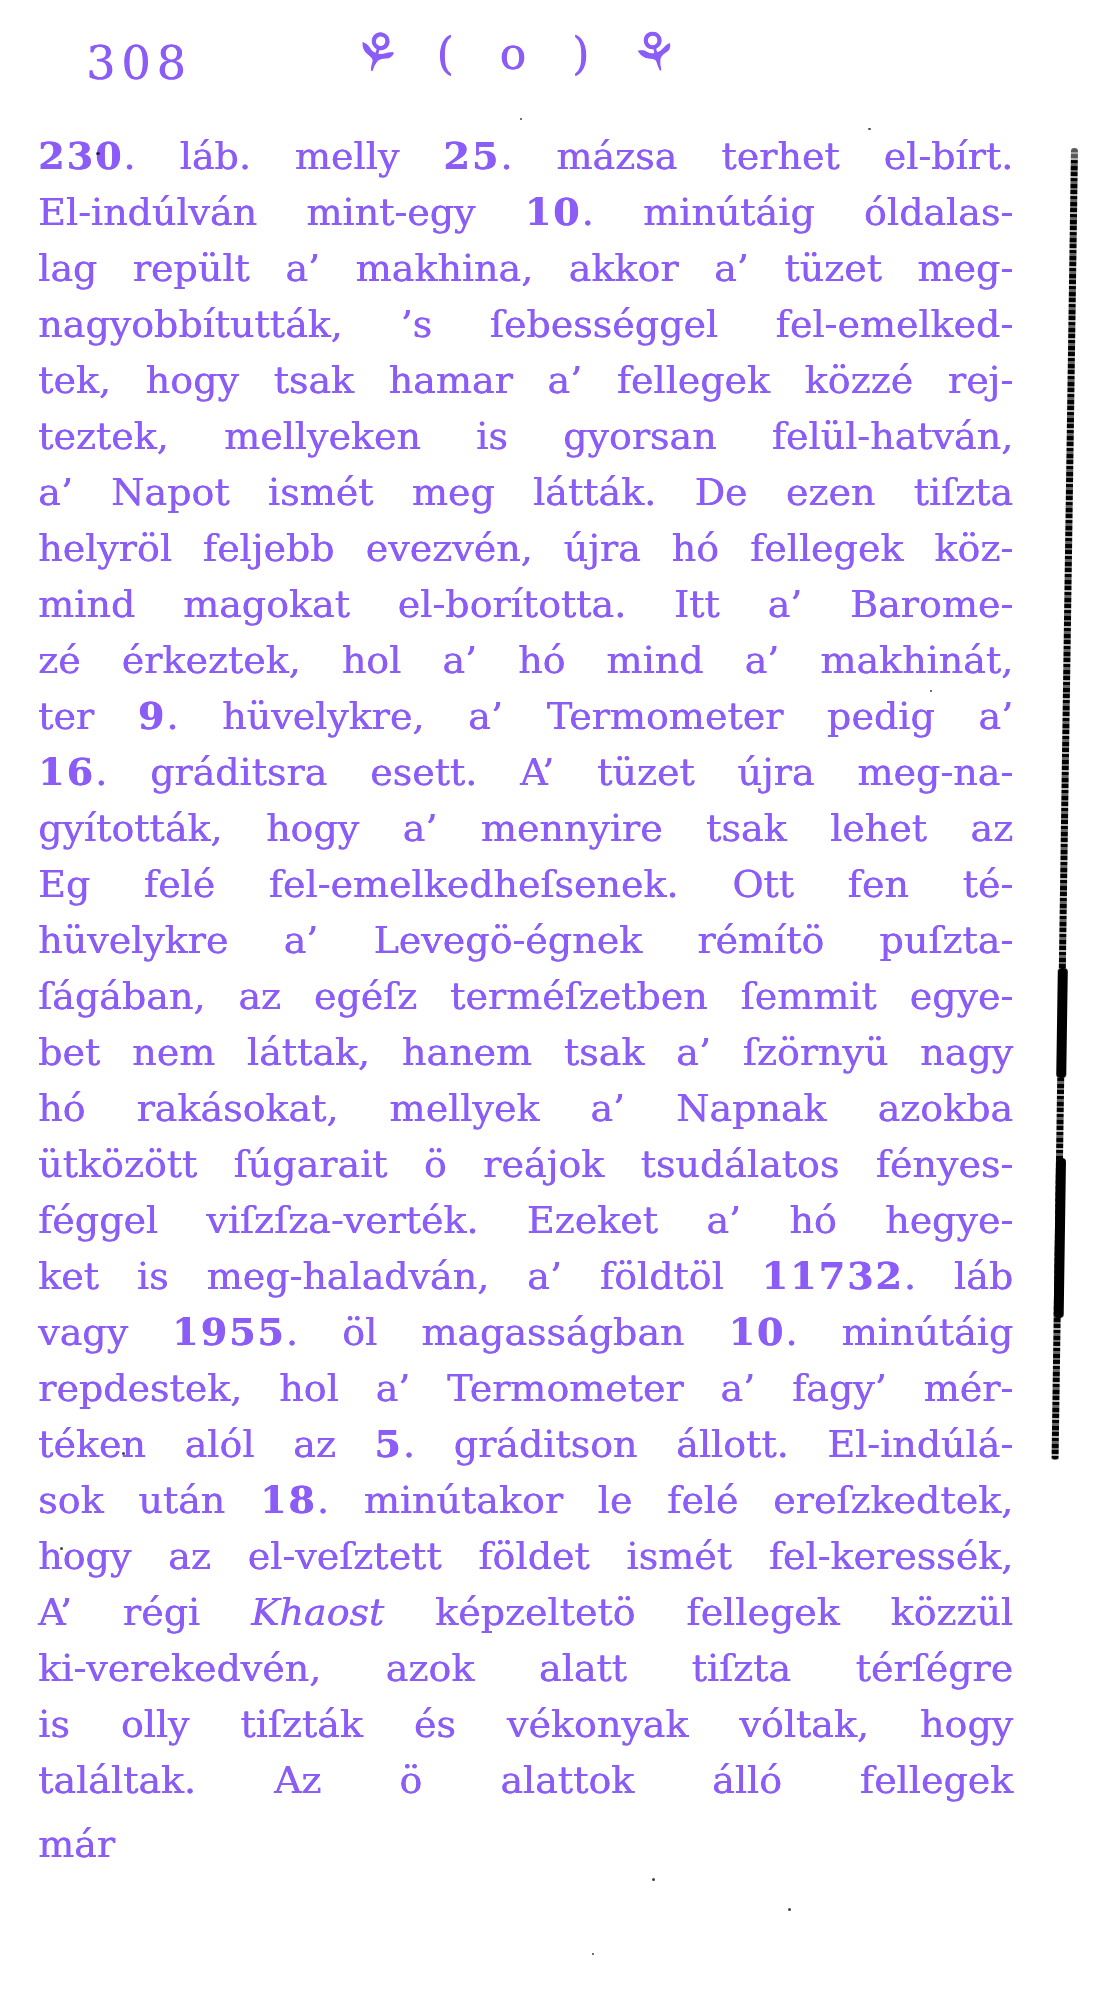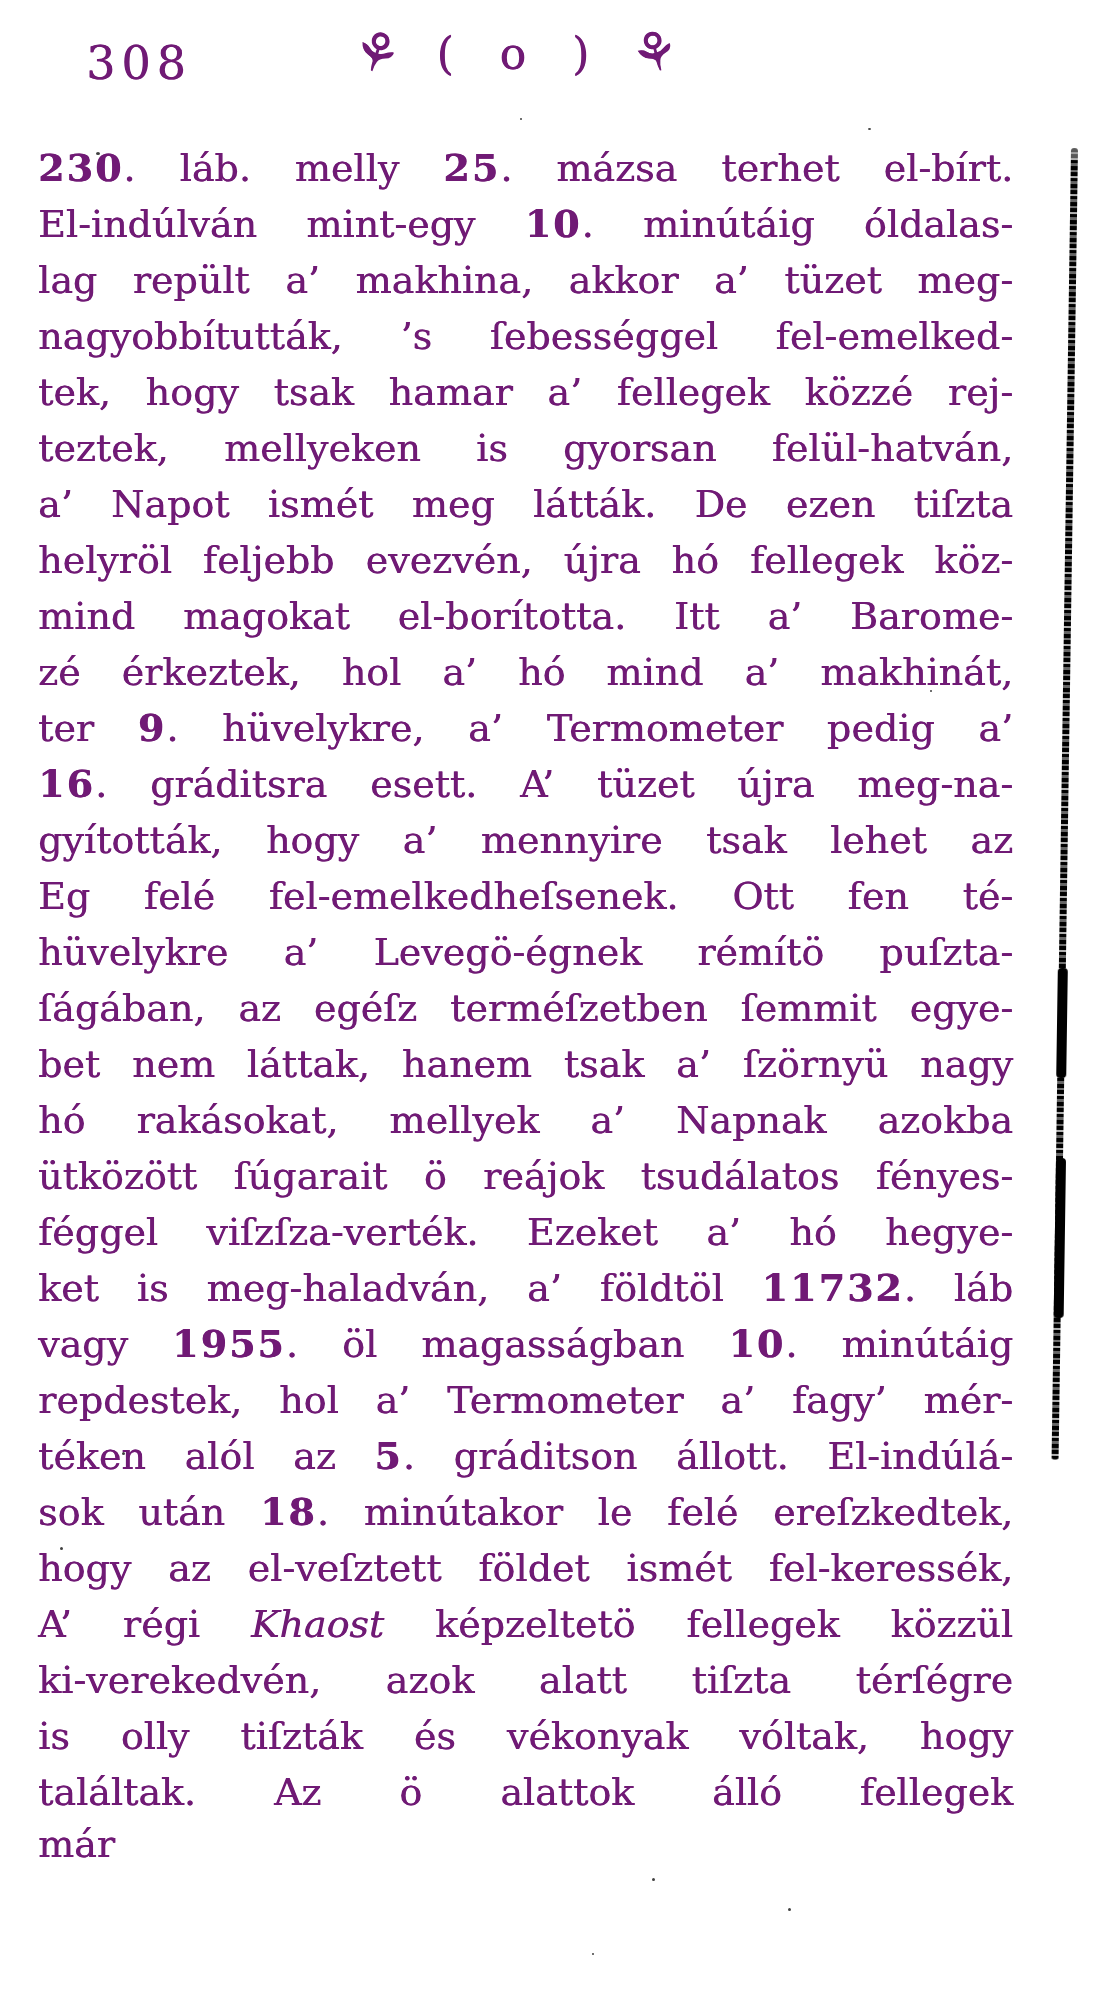--- a/index.html
+++ b/index.html
@@ -2,21 +2,21 @@
 <html><head>
 <meta charset="utf-8">
 <style>
   html,body{margin:0;padding:0;background:#e8e8e8;}
   .page{
     position:relative;
     width:1105px;height:2000px;
     background:#ffffff;
     overflow:hidden;
     font-family:"DejaVu Serif","Liberation Serif",serif;
-    color:#701a75;
+    color:#8b5cf6;
   }
   
   .page-number{
     position:absolute;left:86px;top:36px;
     font-size:46px;letter-spacing:6px;
     text-shadow:0.5px 0.3px 0 currentColor;
   }
   .header-group{
     position:absolute;left:352px;top:26px;
     display:flex;align-items:center;gap:26px;
@@ -28,21 +28,21 @@
   }
   .ornament.left{transform:rotate(18deg);}
   .ornament.right{transform:rotate(-14deg);}
   .header-title{
     font-size:44px;letter-spacing:16px;
     padding-left:10px;
     text-shadow:0.5px 0.3px 0 currentColor;
   }
   
   .text-block{
-    position:absolute;left:38px;top:140px;width:975px;
+    position:absolute;left:38px;top:128px;width:975px;
     font-size:38px;line-height:56px;
   }
   .line{
     text-align:justify;
     text-align-last:justify;
     -moz-text-align-last:justify;
     white-space:normal;
     text-shadow:0.5px 0.3px 0 currentColor;
   }
   .num{font-weight:bold;letter-spacing:2px;}

